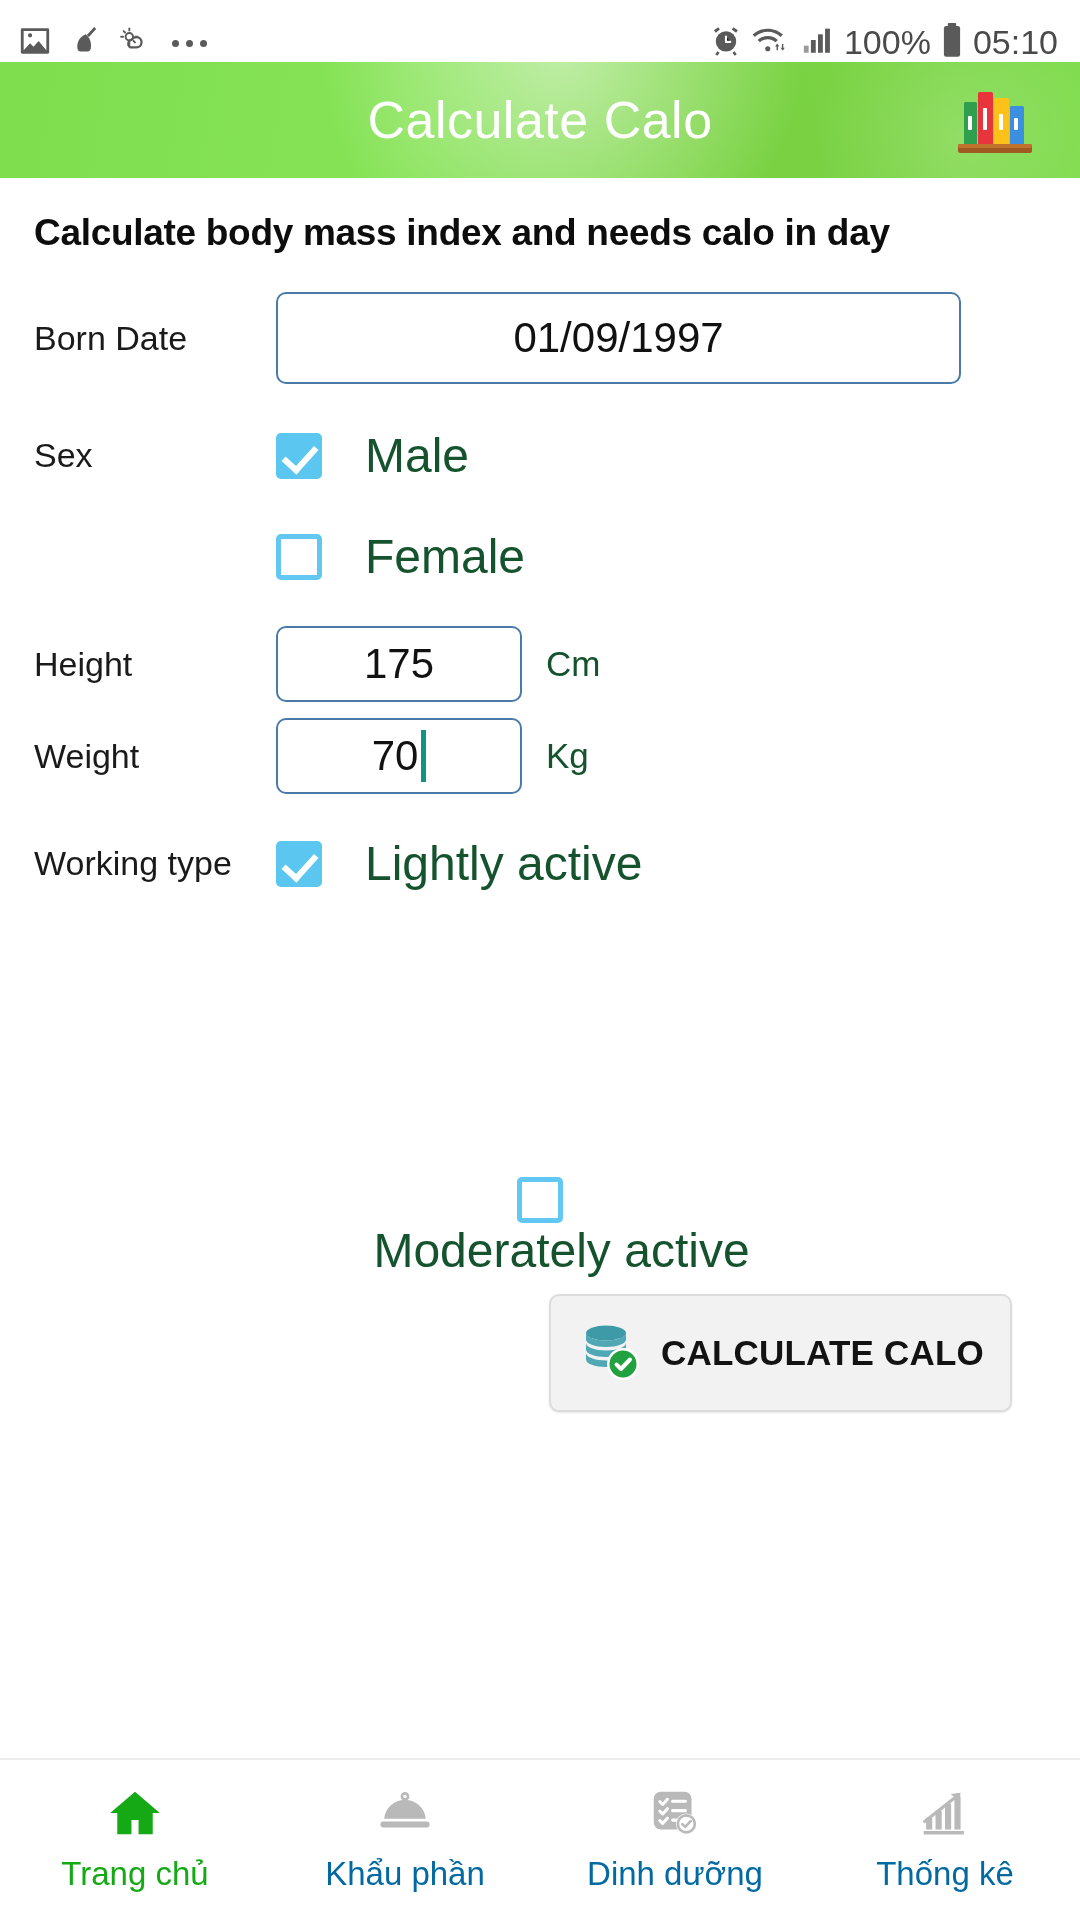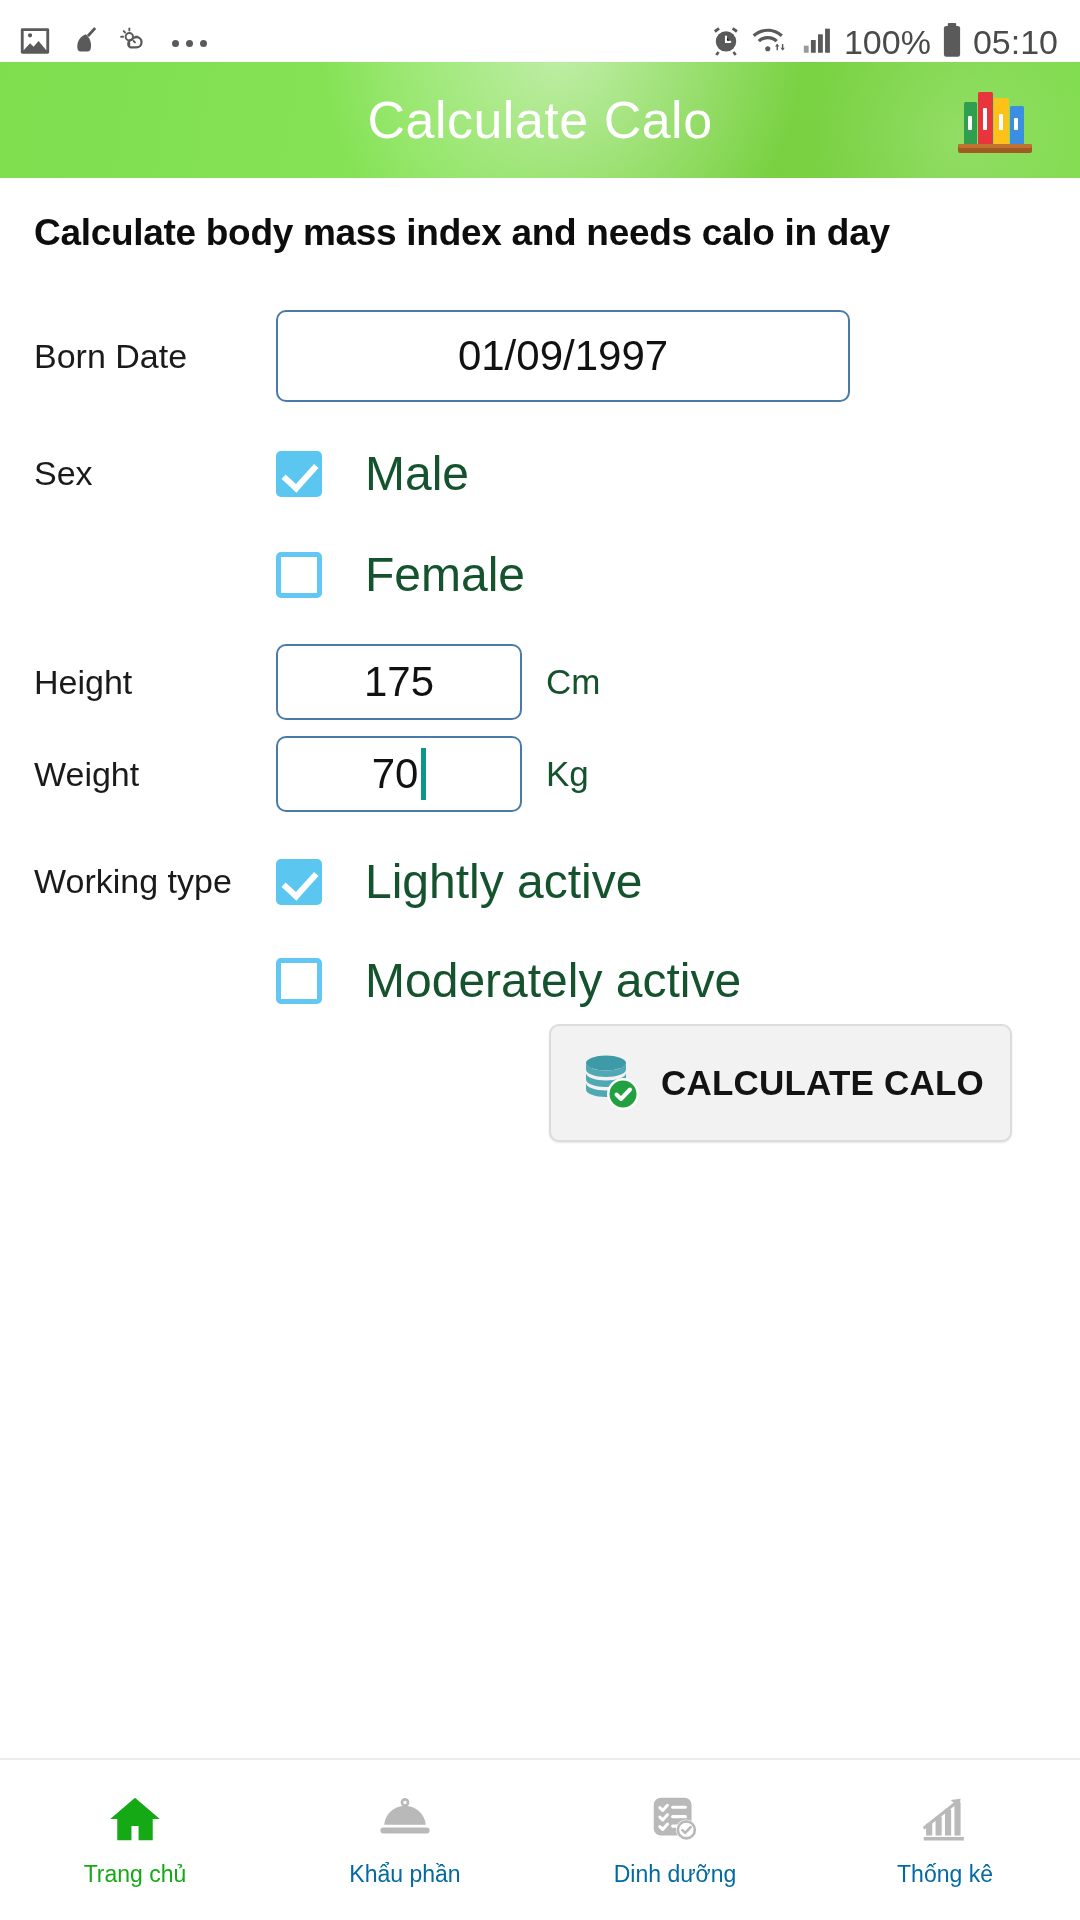--- a/index.html
+++ b/index.html
@@ -73,21 +73,21 @@
     width: 242px; flex: 0 0 242px;
     font-size: 34px; color: #1a1a1a; font-weight: 400;
   }
 
   .textbox {
     border: 2px solid #4a7ba8; border-radius: 10px;
     background: #ffffff;
     display: flex; align-items: center; justify-content: center;
     font-size: 42px; color: #111111;
   }
-  .tb-date { width: 574px; height: 92px; }
+  .tb-date { width: 685px; height: 92px; }
   .tb-num  { width: 246px; height: 76px; }
 
   .unit { font-size: 35px; color: #14532d; margin-left: 24px; }
 
   .caret {
     display: inline-block; width: 5px; height: 52px;
     background: #0f9488; margin-left: 3px; vertical-align: middle;
   }
 
   .cbrow { display: flex; align-items: center; }
@@ -121,21 +121,21 @@
     flex: 0 0 162px; height: 162px;
     border-top: 2px solid #ececec;
     background: #ffffff;
     display: flex; align-items: stretch;
   }
   .navitem {
     flex: 1 1 25%;
     display: flex; flex-direction: column;
     align-items: center; justify-content: center; gap: 12px;
   }
-  .navlabel { font-size: 23px; }
+  .navlabel { font-size: 33px; }
   .navitem.active .navlabel { color: #16a916; }
   .navitem.inactive .navlabel { color: #0369a1; }
 </style>
 </head>
 <body>
 
 <div id="screen">
 
   <div class="statusbar">
     <div class="sb-left">
@@ -222,21 +222,21 @@
       </svg>
     </div>
   </div>
 
   <div class="content">
 
     <div class="page-heading">Calculate body mass index and needs calo in day</div>
 
     <div class="form">
 
-      <div class="row" style="margin-top: 56px;">
+      <div class="row" style="margin-top: 38px;">
         <div class="row-label">Born Date</div>
         <div class="textbox tb-date">01/09/1997</div>
       </div>
 
       <div class="cbrow" style="margin-top: 44px;">
         <div class="row-label">Sex</div>
         <span class="cb on"></span>
         <span class="cb-label">Male</span>
       </div>
       <div class="cbrow" style="margin-top: 46px;">
@@ -258,21 +258,21 @@
             <span class="caret"></span>
         </div>
         <div class="unit">Kg</div>
       </div>
 
       <div class="cbrow" style="margin-top: 42px;">
         <div class="row-label">Working type</div>
         <span class="cb on"></span>
         <span class="cb-label">Lightly active</span>
       </div>
-      <div class="cbrow" style="margin-top: 44px;">
+      <div class="cbrow" style="margin-top: 44px; flex-direction: column;">
         <div class="row-label"></div>
         <span class="cb off"></span>
         <span class="cb-label">Moderately active</span>
       </div>
 
       <div style="position:relative; height: 150px; margin-top: 16px;">
         <div class="calcbtn">
           <span>
             <svg width="66" height="66" viewBox="0 0 66 66">
               <ellipse cx="29" cy="15" rx="20" ry="7.5" fill="#3f9aa8"></ellipse>

